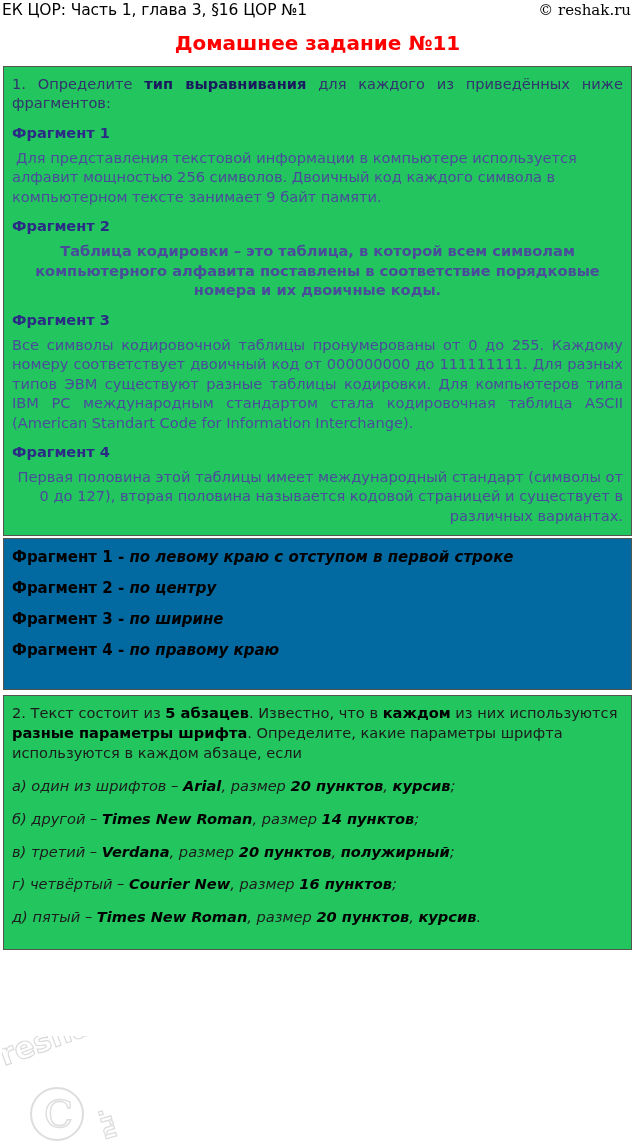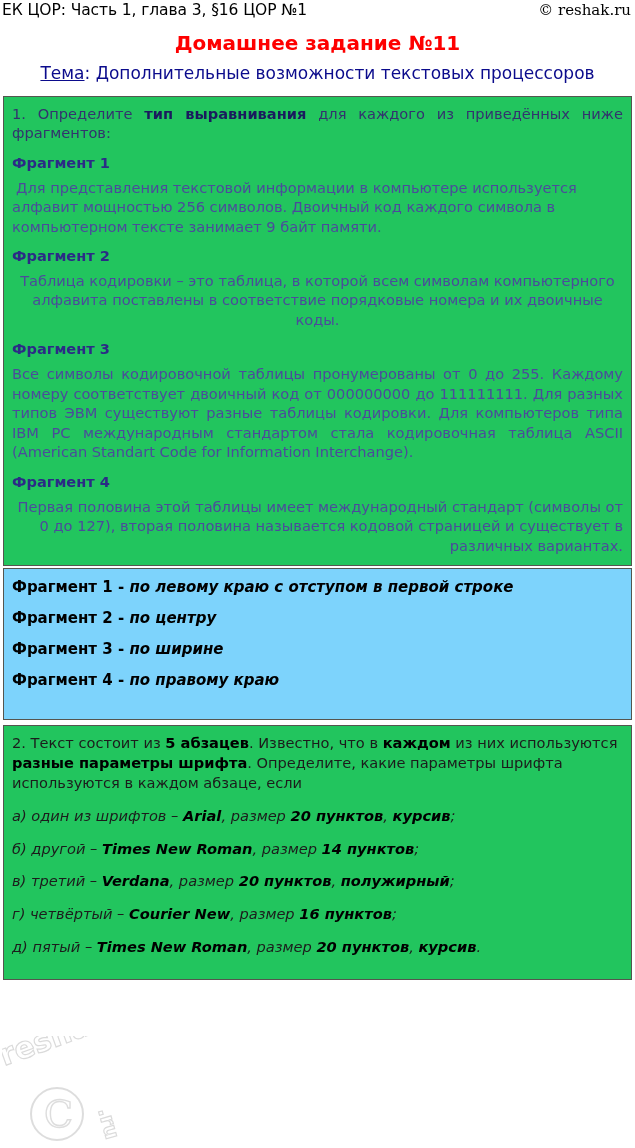--- a/index.html
+++ b/index.html
@@ -63,21 +63,21 @@
   
   .panel {
     border: 1px solid #55554f;
     box-sizing: border-box;
     margin: 0 3px;
   }
   .panel-gray {
     background: #22c55e;
   }
   .panel-white {
-    background: #7dd3fc;
+    background: #0369a1;
   }
   #task1-panel {
     margin-top: 11px;
     padding: 7px 8px 10px 8px;
   }
   #answers-panel {
     margin-top: 2px;
     padding: 9px 8px 30px 8px;
   }
   #task2-panel {
@@ -106,20 +106,21 @@
     color: #4b4b9b;
     line-height: 1.335;
     margin: 0;
   }
   .align-left-indent {
     text-align: left;
     text-indent: 4px;
   }
   .align-center {
     text-align: center;
+    font-weight: bold;
   }
   .align-justify {
     text-align: justify;
     text-align-last: left;
   }
   .align-right {
     text-align: right;
   }
 
   
@@ -170,23 +171,20 @@
 </head>
 <body>
 
 <div class="topbar">
   <span class="topbar-left">ЕК ЦОР: Часть 1, глава 3, §16 ЦОР №1</span>
   <span class="topbar-right">© reshak.ru</span>
 </div>
 
 <div class="title-block">
   <div class="doc-title">Домашнее задание №11</div>
-  <div class="doc-subtitle">
-    <span class="u">Тема</span><span>: </span><span>Дополнительные возможности текстовых процессоров</span>
-  </div>
 </div>
 
 <div class="panel panel-gray" id="task1-panel">
 
   <p class="q-line">
     <span>1. Определите </span><b>тип выравнивания</b><span> для каждого из приведённых ниже фрагментов:</span>
   </p>
 
   <div class="frag-head">Фрагмент 1</div>
   <p class="frag-body align-left-indent"> Для представления текстовой информации в компьютере используется алфавит мощностью 256 символов. Двоичный код каждого символа в компьютерном тексте занимает 9 байт памяти.</p>

